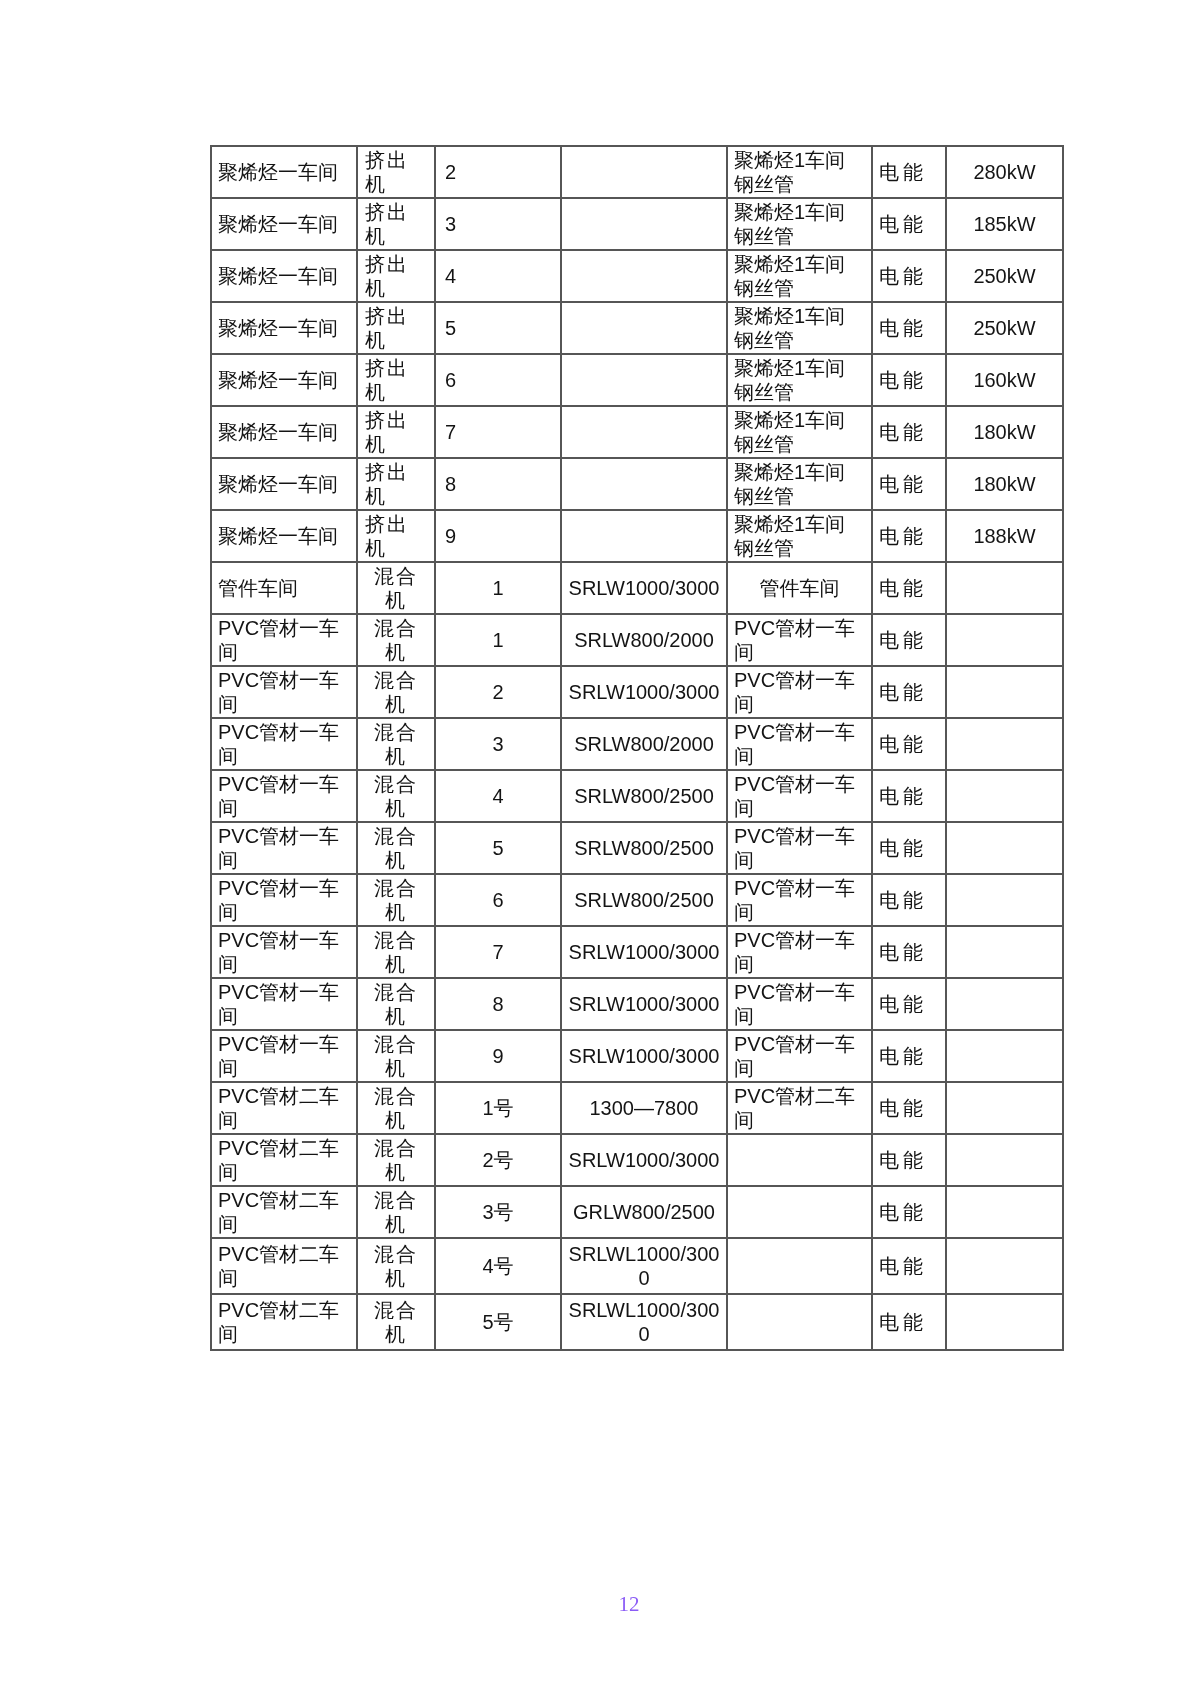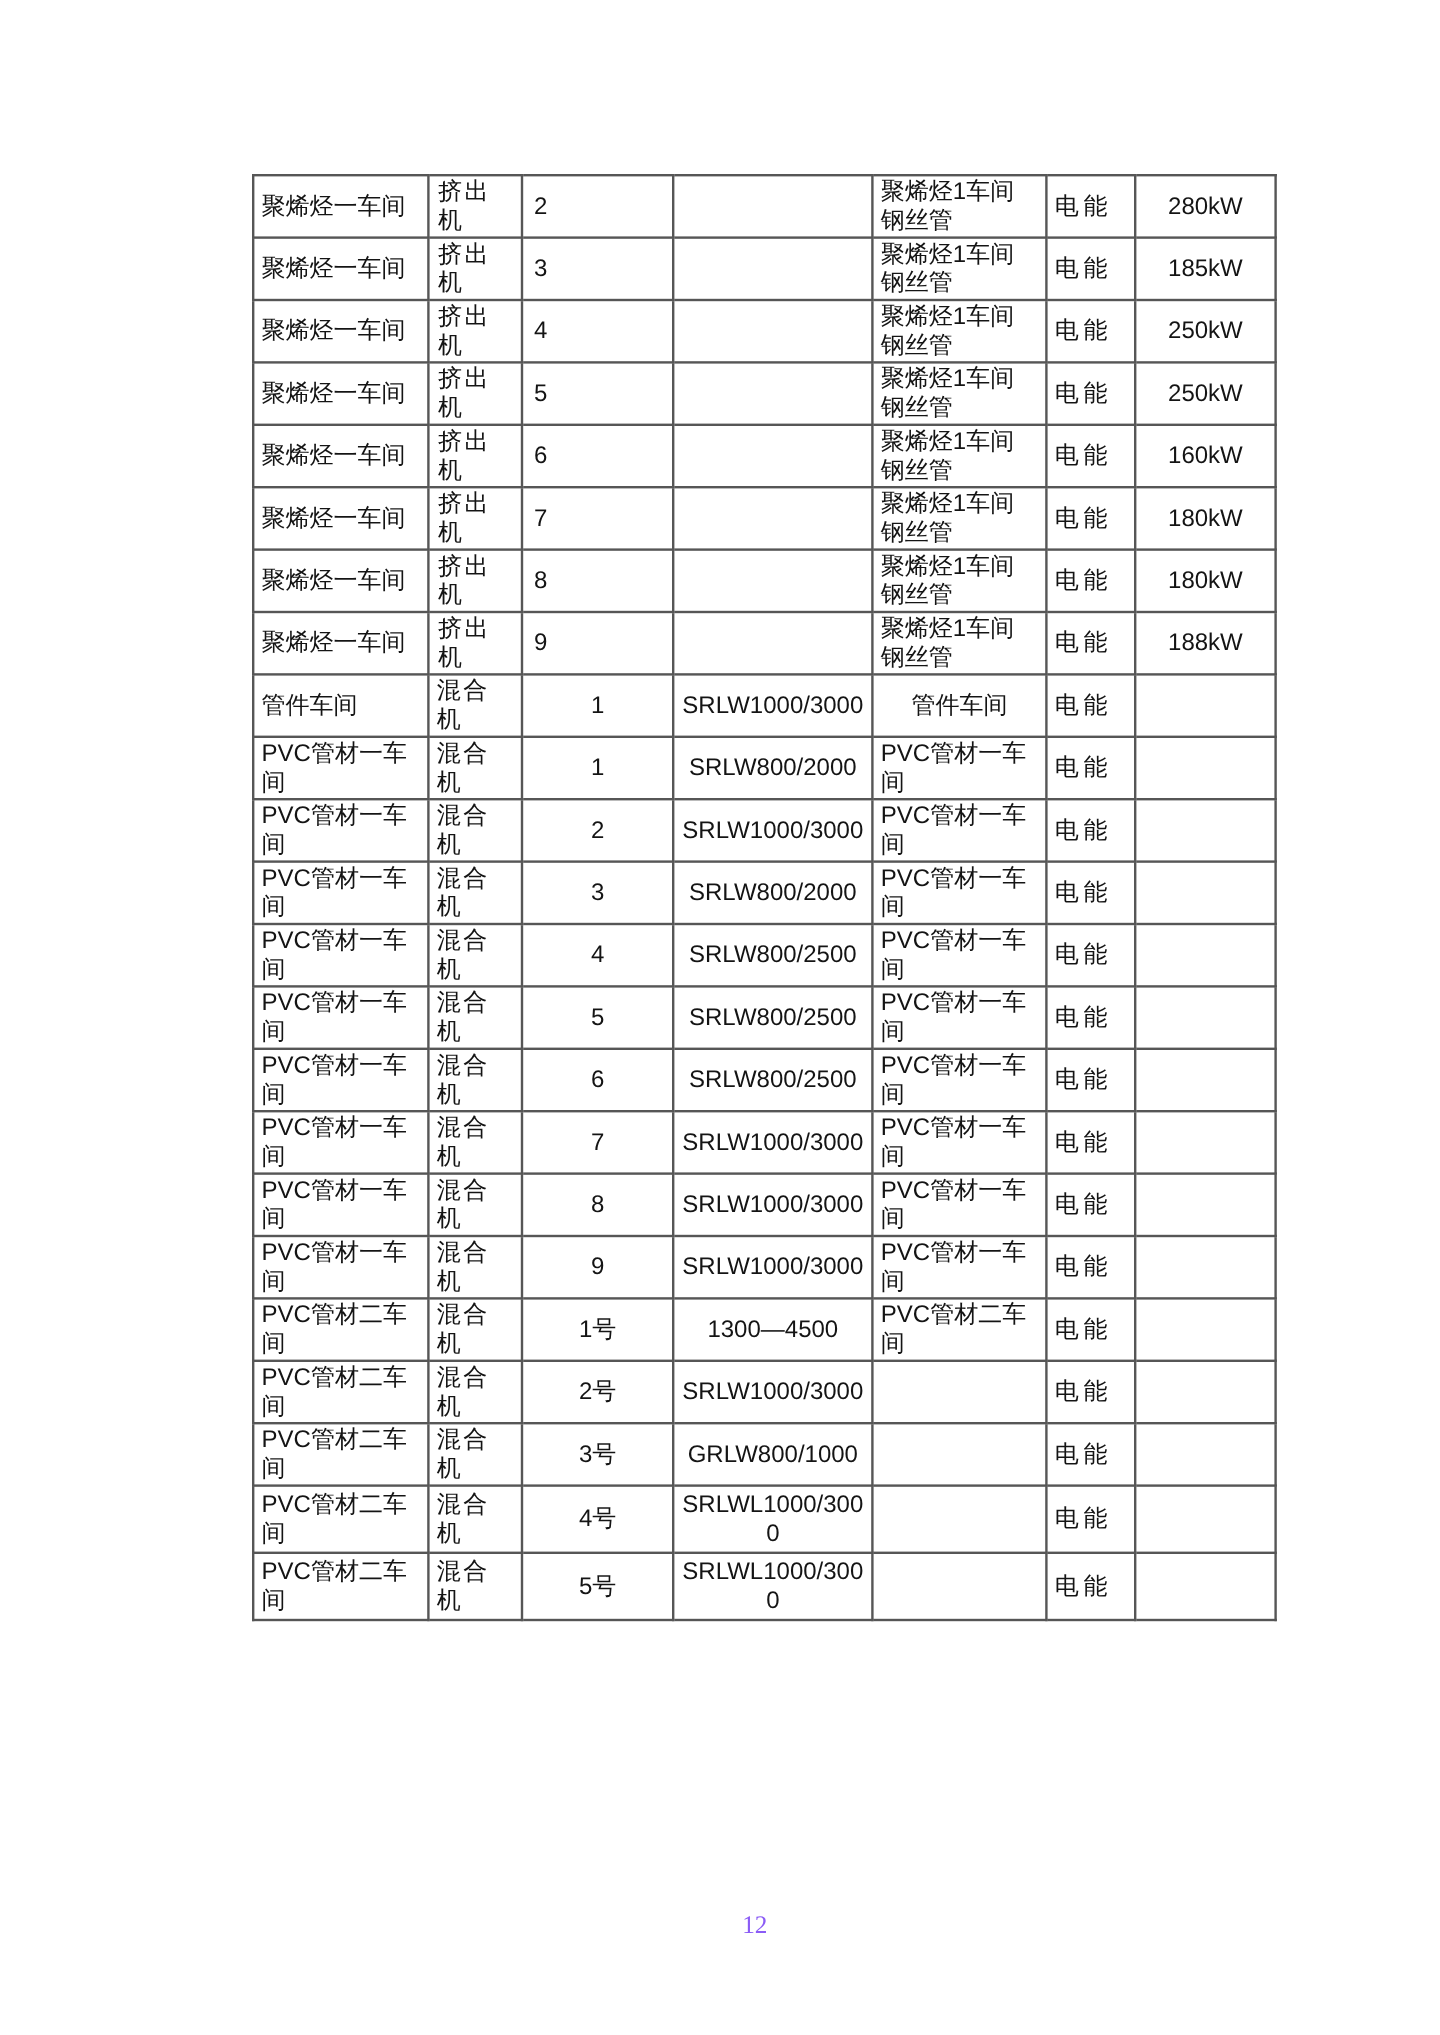--- a/index.html
+++ b/index.html
@@ -35,21 +35,21 @@
     vertical-align: middle;
     font-size: 20px;
     line-height: 24px;
     padding: 1px 6px;
     word-break: break-all;
     overflow: hidden;
     background: #ffffff;
   }
   
   td.c0 { text-align: left; padding-left: 12px; padding-right: 8px; }
-  td.c1 { text-align: left; letter-spacing: 2px; padding-left: 9px; padding-right: 9px; }
+  td.c1 { text-align: center; letter-spacing: 2px; padding-left: 9px; padding-right: 9px; }
   td.c2 { text-align: center; font-size: 20px; }
   td.c3 { text-align: center; font-size: 19px; padding-left: 9px; padding-right: 9px; }
   td.c4 { text-align: left; padding-left: 11px; padding-right: 6px; }
   td.c5 { letter-spacing: 4px; padding-left: 10px; padding-right: 6px; }
   td.c6 { text-align: center; font-size: 19px; padding-left: 12px; }
   
   tbody tr:nth-child(-n+8) td.c1 { text-align: left; padding-left: 7px; border-radius: 24px; }
   tbody tr:nth-child(-n+8) td.c2 { text-align: left; padding-left: 9px; }
   
   tbody tr:nth-child(9) td.c4 { text-align: center; padding-left: 6px; }
@@ -240,39 +240,39 @@
           <td class="c2">9</td>
           <td class="c3">SRLW1000/3000</td>
           <td class="c4">PVC管材一车间</td>
           <td class="c5">电能</td>
           <td class="c6"></td>
         </tr>
         <tr>
           <td class="c0">PVC管材二车间</td>
           <td class="c1">混合机</td>
           <td class="c2">1号</td>
-          <td class="c3">1300—4500</td>
+          <td class="c3">1300—7800</td>
           <td class="c4">PVC管材二车间</td>
           <td class="c5">电能</td>
           <td class="c6"></td>
         </tr>
         <tr>
           <td class="c0">PVC管材二车间</td>
           <td class="c1">混合机</td>
           <td class="c2">2号</td>
           <td class="c3">SRLW1000/3000</td>
           <td class="c4"></td>
           <td class="c5">电能</td>
           <td class="c6"></td>
         </tr>
         <tr>
           <td class="c0">PVC管材二车间</td>
           <td class="c1">混合机</td>
           <td class="c2">3号</td>
-          <td class="c3">GRLW800/1000</td>
+          <td class="c3">GRLW800/2500</td>
           <td class="c4"></td>
           <td class="c5">电能</td>
           <td class="c6"></td>
         </tr>
         <tr>
           <td class="c0">PVC管材二车间</td>
           <td class="c1">混合机</td>
           <td class="c2">4号</td>
           <td class="c3">SRLWL1000/3000</td>
           <td class="c4"></td>

